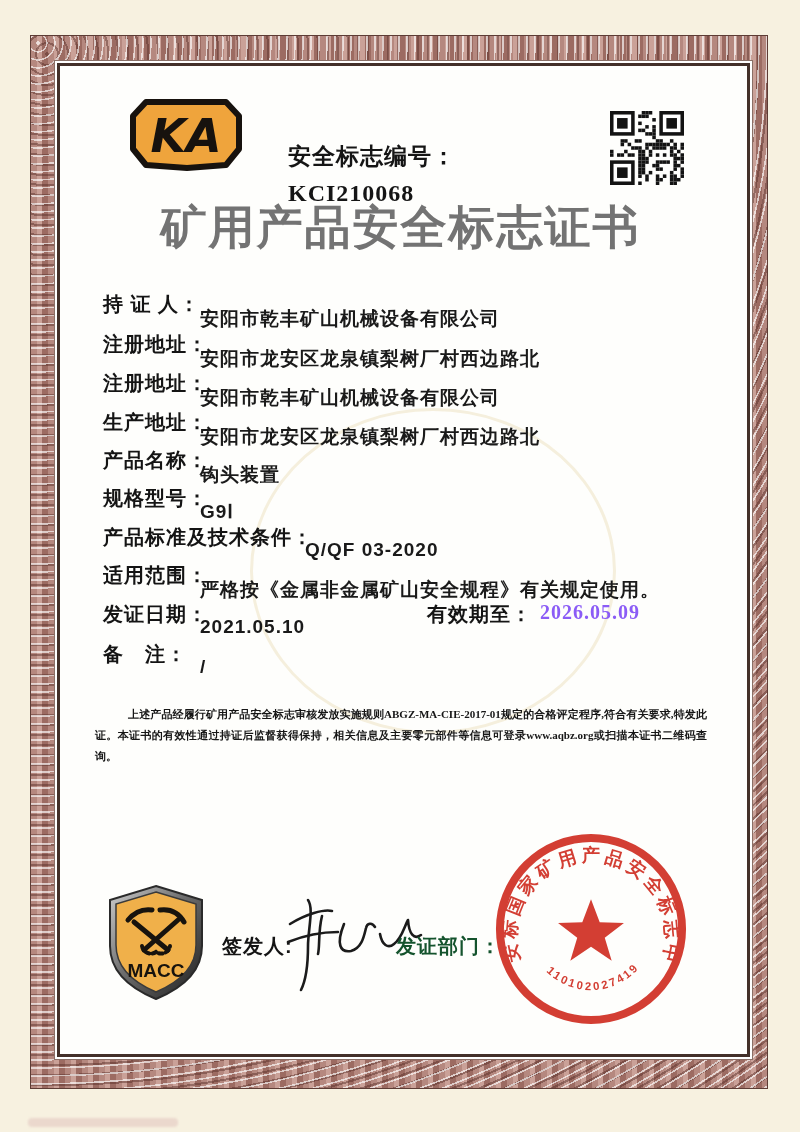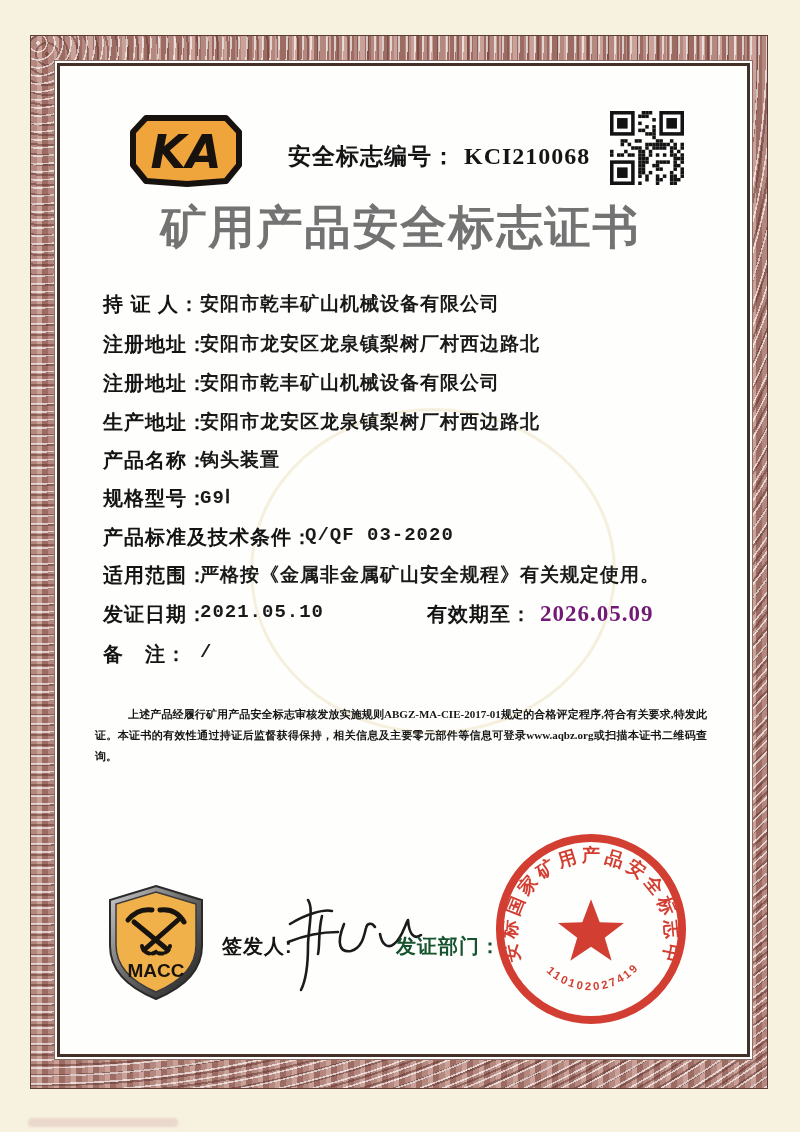--- a/index.html
+++ b/index.html
@@ -18,35 +18,35 @@
   
   .wm-text{position:absolute;left:80px;top:496px;width:660px;font-size:84px;font-weight:bold;
     color:#9f9f9f;opacity:.55;white-space:nowrap;letter-spacing:-4px;z-index:1;
     font-family:"Liberation Sans",sans-serif;}
   .wm-ring{position:absolute;left:250px;top:408px;width:360px;height:320px;border-radius:50%;
     border:3px solid rgba(222,202,140,.28);z-index:0;}
   .smudge{position:absolute;left:28px;top:1118px;width:150px;height:9px;background:rgba(190,120,130,.20);
     border-radius:4px;filter:blur(1px);}
   .content{position:absolute;inset:0;z-index:2;}
   
-  .ka-logo{position:absolute;left:102px;top:115px;padding-left:28px;}
-  .cert-no{position:absolute;left:288px;top:141px;display:flex;align-items:baseline;gap:8px;}
+  .ka-logo{position:absolute;left:102px;top:99px;padding-left:28px;}
+  .cert-no{position:absolute;left:288px;top:141px;display:flex;align-items:baseline;gap:8px;flex-direction:column;}
   .cert-no .lbl{font-size:23px;font-weight:bold;color:#151515;letter-spacing:1px;}
   .cert-no .val{font-size:24px;font-weight:bold;color:#151515;font-family:"Liberation Serif",serif;letter-spacing:1px;}
   .qr{position:absolute;left:610px;top:111px;width:74px;height:74px;}
   .title{position:absolute;left:57px;top:197px;width:687px;text-align:center;font-size:46px;font-weight:bold;
     color:#737373;font-family:"Liberation Serif","DejaVu Serif",serif;letter-spacing:2px;}
   
   .row{position:absolute;left:103px;width:600px;white-space:nowrap;}
   .row .lbl{display:inline-block;font-size:20px;font-weight:bold;color:#141414;letter-spacing:1px;}
-  .row .val{position:absolute;left:97px;top:0;font-size:19px;font-weight:bold;color:#1a1a1a;
-    font-family:Liberation Mono, monospace;letter-spacing:1px;}
+  .row .val{position:absolute;left:97px;top:15px;font-size:19px;font-weight:bold;color:#1a1a1a;
+    font-family:Liberation Sans, sans-serif;letter-spacing:1px;}
   .row .val.far{left:202px;}
   .row .lbl2{position:absolute;left:324px;top:0;font-size:20px;font-weight:bold;color:#141414;letter-spacing:1px;}
-  .row .val2{position:absolute;left:437px;top:0;font-size:23px;font-weight:bold;color:#701a75;
+  .row .val2{position:absolute;left:437px;top:0;font-size:20px;font-weight:bold;color:#8b5cf6;
     font-family:"Liberation Serif",serif;letter-spacing:1px;}
   
   .statement{position:absolute;left:95px;top:704px;width:612px;font-size:11px;font-weight:bold;color:#161616;
     line-height:1.92;text-align:justify;text-indent:3em;font-family:"Liberation Serif",serif;}
   
   .macc{position:absolute;left:104px;top:884px;}
   .issuer{position:absolute;left:222px;top:933px;font-size:20px;font-weight:bold;color:#141414;letter-spacing:1px;}
   .signature{position:absolute;left:278px;top:892px;}
   .dept{position:absolute;left:396px;top:933px;font-size:20px;font-weight:bold;color:#14532d;letter-spacing:1px;}
   .seal{position:absolute;left:492px;top:830px;opacity:.92;mix-blend-mode:multiply;}

